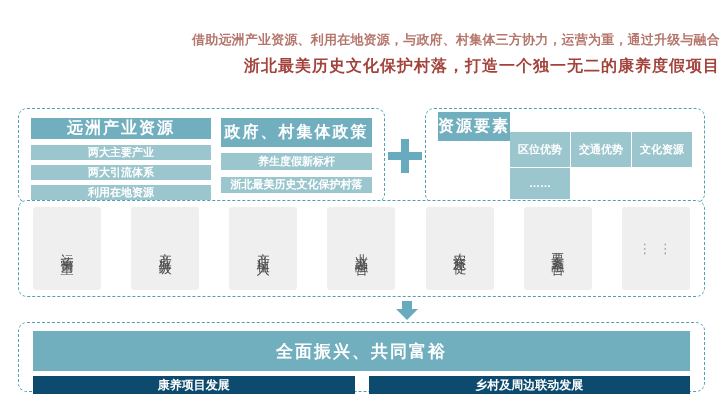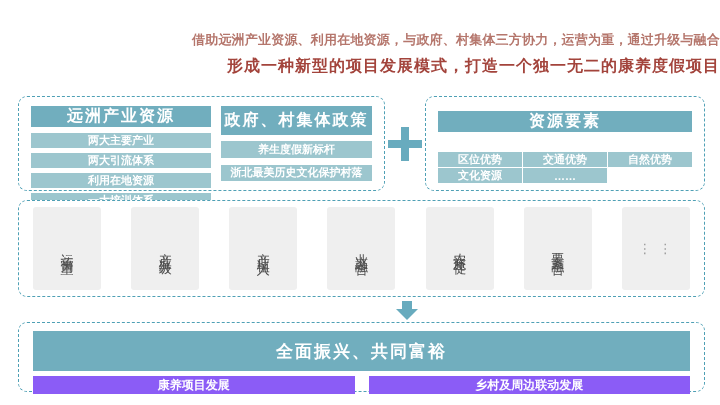--- a/index.html
+++ b/index.html
@@ -8,23 +8,23 @@
     font-family:"Liberation Sans", sans-serif;
   }
   
   .intro{padding-top:31px;text-align:right;}
   .intro-line1{font-size:13px;font-weight:bold;color:#B5766C;letter-spacing:0.2px;}
   .intro-line2{margin-top:7px;font-size:16px;font-weight:bold;color:#A3443C;
     font-family:"DejaVu Serif","Liberation Serif",serif;letter-spacing:1px;}
   
   .dashed{border:1px dashed #4FA0B5;border-radius:9px;box-sizing:border-box;background:#fff;}
   
-  .top-row{position:absolute;left:18px;top:96px;width:687px;height:95px;display:flex;}
+  .top-row{position:absolute;left:18px;top:108px;width:687px;height:95px;display:flex;}
   .group-a{width:367px;padding:9px 12px;display:flex;gap:10px;}
-  .group-b{flex:1;padding:14px 12px;display:flex;flex-direction:column;}
+  .group-b{flex:1;padding:3px 12px;display:flex;flex-direction:row;}
   .box{display:flex;flex-direction:column;}
   .box1{width:180px;}
   .box2{flex:1;text-align:right;}
   .box-hdr{height:29px;background:#71AEBE;color:#fff;font-weight:bold;font-size:16px;
     display:flex;align-items:center;justify-content:center;letter-spacing:2px;white-space:nowrap;}
   .sub-grid2{flex:1;display:grid;grid-template-columns:1fr;gap:5px;margin-top:6px;}
   .sub-grid1{flex:1;display:grid;grid-template-columns:1fr;gap:7px;margin-top:6px;}
   .sub-grid3{flex:1;display:grid;grid-template-columns:1fr 1fr 1fr;gap:1px;margin-top:20px;}
   .sub{background:#9CC6CE;color:#fff;font-size:11px;font-weight:bold;
     display:flex;align-items:center;justify-content:center;white-space:nowrap;overflow:hidden;}
@@ -45,29 +45,29 @@
   
   .arrow{position:absolute;left:396px;top:301px;width:22px;}
   .arrow-stem{width:10px;height:8px;background:#68ABBE;margin:0 auto;}
   .arrow-head{width:0;height:0;border-left:11px solid transparent;border-right:11px solid transparent;
     border-top:11px solid #68ABBE;}
   
   .bottom-row{position:absolute;left:18px;top:322px;width:687px;height:70px;padding:8px 14px;}
   .banner{height:40px;background:#71AEBE;color:#fff;font-size:17px;font-weight:bold;
     display:flex;align-items:center;justify-content:center;letter-spacing:2px;}
   .bottom-subs{display:flex;gap:14px;margin-top:5px;}
-  .bottom-sub{flex:1;height:18px;background:#8b5cf6;color:#fff;font-size:12px;font-weight:bold;
+  .bottom-sub{flex:1;height:18px;background:#0c4a6e;color:#fff;font-size:12px;font-weight:bold;
     display:flex;align-items:center;justify-content:center;}
 </style>
 </head>
 <body>
 
 <div class="intro">
   <div class="intro-line1">借助远洲产业资源、利用在地资源，与政府、村集体三方协力，运营为重，通过升级与融合</div>
-  <div class="intro-line2">形成一种新型的项目发展模式，打造一个独一无二的康养度假项目</div>
+  <div class="intro-line2">浙北最美历史文化保护村落，打造一个独一无二的康养度假项目</div>
 </div>
 
 <div class="top-row">
   <div class="group-a dashed">
     <div class="box box1">
       <div class="box-hdr">远洲产业资源</div>
       <div class="sub-grid2">
         <div class="sub">两大主要产业</div>
         <div class="sub">两大引流体系</div>
         <div class="sub">利用在地资源</div>
@@ -83,21 +83,20 @@
     </div>
   </div>
   <div class="plus-wrap">
     <div class="plus"></div>
   </div>
   <div class="group-b dashed">
     <div class="box-hdr">资源要素</div>
     <div class="sub-grid3">
       <div class="sub">区位优势</div>
       <div class="sub">交通优势</div>
-      <div class="sub">自然优势</div>
       <div class="sub">文化资源</div>
       <div class="sub">……</div>
     </div>
   </div>
 </div>
 
 <div class="middle-row dashed">
   <div class="m-box">
     <span class="m-text">运营为重</span>
   </div>

